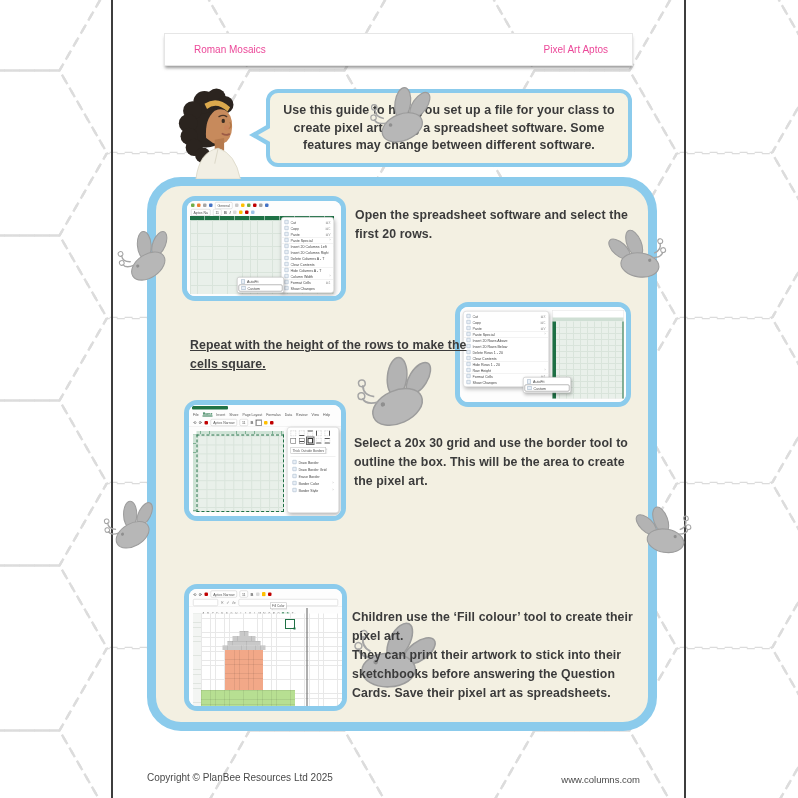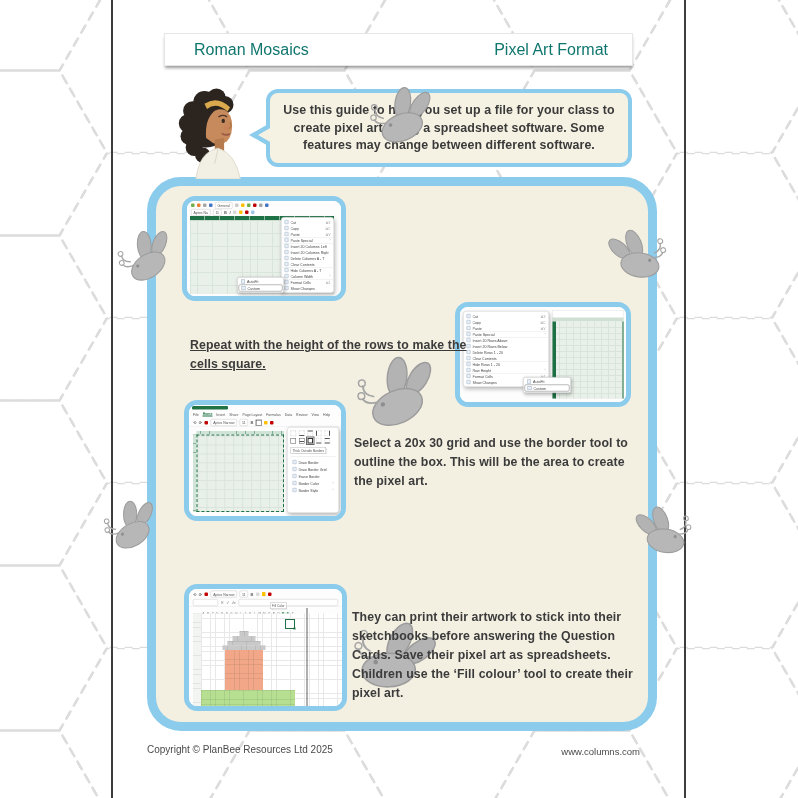--- a/index.html
+++ b/index.html
@@ -7,21 +7,21 @@
           font-family:"Liberation Sans", sans-serif;}
 
   
   #hexbg{position:absolute;left:0;top:0;z-index:0;}
   .frameline{position:absolute;top:0;bottom:0;width:2px;background:#3d3d3d;z-index:1;}
 
   
   .header-bar{position:absolute;left:164px;top:33px;width:469px;height:33px;background:#ffffff;
     border:1px solid #e6e6e6;box-shadow:0 3px 3px -1px rgba(70,70,70,.55);z-index:5;
     display:flex;align-items:center;justify-content:space-between;padding:0 24px 0 29px;box-sizing:border-box;}
-  .header-bar span{font-size:16px;color:#0f766e;}
+  .header-bar span{font-size:10px;color:#ec4899;}
 
   
   .bee{position:absolute;z-index:4;}
 
   
   .avatar{position:absolute;left:170px;top:85px;width:86px;height:94px;z-index:5;}
 
   
   .bubble{position:absolute;left:266px;top:89px;width:366px;height:78px;background:#F5F2E3;
     border:4px solid #8BCBEC;border-radius:12px;z-index:3;box-sizing:border-box;}
@@ -34,21 +34,21 @@
 
   
   .panel{position:absolute;left:147px;top:177px;width:510px;height:554px;background:#F3F0E2;
     border:9px solid #8BCBEC;border-radius:34px;box-sizing:border-box;z-index:2;}
 
   
   .step{position:absolute;z-index:6;color:#3b3b3b;font-weight:700;font-size:12.3px;line-height:19px;letter-spacing:.1px;}
   .step p{margin:0;}
 
   
-  .footer{position:absolute;z-index:5;color:#4a4a4a;}
+  .footer{position:absolute;z-index:5;color:#4a4a4a;margin-top:28px;}
 
   
   .shot{position:absolute;background:#ffffff;border:5px solid #8BCBEC;border-radius:13px;
     overflow:hidden;z-index:5;box-sizing:border-box;}
   .inner{position:absolute;left:0;top:0;transform:scale(.5);transform-origin:0 0;background:#fdfdfd;}
 
   
   .tbrow{position:absolute;left:0;right:0;display:flex;align-items:center;gap:5px;padding:0 8px;box-sizing:border-box;}
   .dt{width:7px;height:7px;border-radius:2px;flex:none;}
   .wbox{height:12px;border:1px solid #c9c9c9;border-radius:3px;background:#fff;font-size:7px;color:#555;
@@ -161,21 +161,21 @@
       </symbol>
     </defs>
     <rect width="798" height="798" fill="url(#hexp)"></rect>
   </svg>
 
   <div class="frameline" style="left:111px;"></div>
   <div class="frameline" style="left:684px;"></div>
 
   <div class="header-bar">
     <span>Roman Mosaics</span>
-    <span>Pixel Art Format</span>
+    <span>Pixel Art Aptos</span>
   </div>
 
   <svg class="bee" style="left:366px;top:84px;transform:rotate(-6deg);" width="74" height="66">
       <use href="#beeSym"></use>
     </svg>
   <svg class="bee" style="left:114px;top:228px;transform:rotate(-18deg);" width="66" height="58">
       <use href="#beeSym"></use>
     </svg>
   <svg class="bee" style="left:602px;top:226px;transform:scaleX(-1) rotate(8deg);" width="70" height="60">
       <use href="#beeSym"></use>
@@ -338,20 +338,21 @@
 
           <div class="pi">
             <span class="ico"></span>
             <span>Custom</span>
           </div>
         </div>
     </div>
   </div>
 
   <div class="step" style="left:355px;top:206px;width:278px;">
+    <p>Open the spreadsheet software and select the first 20 rows.</p>
   </div>
 
   <div class="step" style="left:190px;top:336px;width:282px;text-decoration:underline;">
     <p>Repeat with the height of the rows to make the cells square.</p>
   </div>
 
   <div class="shot" style="left:455px;top:302px;width:176px;height:105px;">
     <div class="inner" style="width:332px;height:190px;">
       <div class="s2-right">
         <div class="s2-band"></div>
@@ -569,20 +570,20 @@
         <div class="px" style="left:43px;top:64px;width:86px;height:9px;background-color:#C9C9C9;"></div>
         <div class="px" style="left:48px;top:73px;width:76px;height:80px;background-color:#F2A888;"></div>
         <div class="px" style="left:0;top:153px;width:188px;height:32px;background-color:#B7DF92;"></div>
         <div class="s4-line"></div>
         <div class="s4-sel"></div>
       </div>
     </div>
   </div>
 
   <div class="step" style="left:352px;top:608px;width:296px;">
+    <p>Children use the ‘Fill colour’ tool to create their pixel art.</p>
     <p>They can print their artwork to stick into their sketchbooks before answering the Question Cards. Save their pixel art as spreadsheets.</p>
-    <p>Children use the ‘Fill colour’ tool to create their pixel art.</p>
   </div>
 
   <div class="footer" style="left:147px;top:744px;font-size:10px;">Copyright © PlanBee Resources Ltd 2025</div>
   <div class="footer" style="left:500px;top:746px;width:140px;text-align:right;font-size:9.5px;">www.columns.com</div>
 
 </div>
 
 </body></html>

